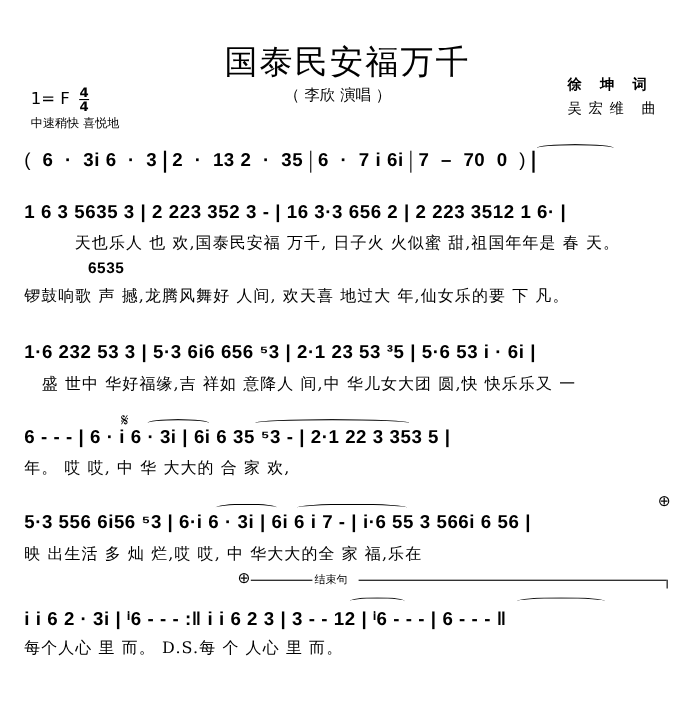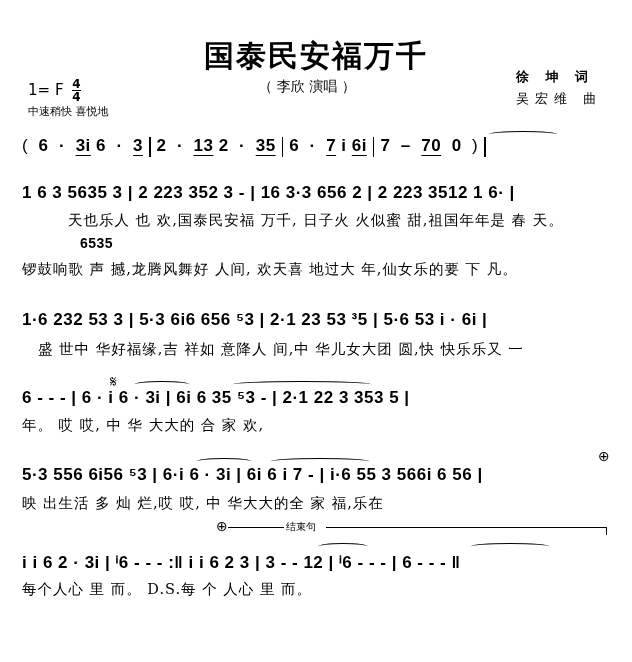--- a/index.html
+++ b/index.html
@@ -1,31 +1,31 @@
 <!DOCTYPE html>
 <html><head>
 <meta charset="utf-8">
 <style>
   html, body { margin:0; padding:0; background:#ffffff; }
   body { width:632px; height:662px; position:relative; overflow:hidden; color:#000;
          font-family:"DejaVu Sans", sans-serif; }
   .abs { position:absolute; white-space:nowrap; }
   .title { left:0; width:632px; top:36px; text-align:center; font-size:30px; letter-spacing:2px;
-           font-family:"DejaVu Sans", sans-serif;font-weight:bold; }
+           font-family:"DejaVu Sans", sans-serif; }
   .subtitle { left:0; width:614px; top:78px; text-align:center; font-size:14px; }
   .key { left:28px; top:78px; font-size:15px; }
   .frac { display:inline-block; vertical-align:middle; text-align:center; font-weight:bold; font-size:12px; line-height:12px; margin-left:4px; }
   .frac span { display:block; }
   .frac .n { border-bottom:1.5px solid #000; }
   .tempo { left:28px; top:104px; font-size:11px; }
   .credit { left:516px; font-size:13px; letter-spacing:6px; font-family:"DejaVu Serif", serif; }
 
   .line { left:22px; width:596px; font-family:"Liberation Sans", sans-serif; font-weight:bold; font-size:17px; letter-spacing:0.5px; }
   .lyric { left:22px; font-family:"DejaVu Serif", serif; font-size:14.5px; letter-spacing:1px; }
-  .u1 { text-decoration:underline; text-decoration-thickness:1.4px; text-underline-offset:4px;text-align:center; }
+  .u1 { text-decoration-thickness:1.4px; text-underline-offset:4px;text-align:center; }
   .bar { display:inline-block; width:1.5px; height:20px; background:#000; vertical-align:middle; margin:0 6px; }
   .slur { position:absolute; border-top:1.3px solid #000; border-radius:50% 50% 0 0; height:6px; }
   .coda { font-size:14px; }
   .endline { border-top:1px solid #000; height:0; }
   .endtick { width:1px; height:8px; background:#000; }
 </style>
 </head>
 <body>
 
 <div class="abs title">国泰民安福万千</div>

